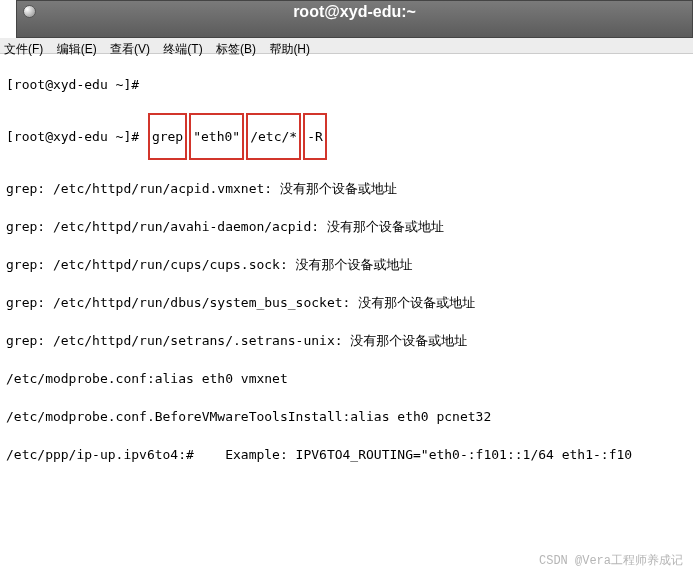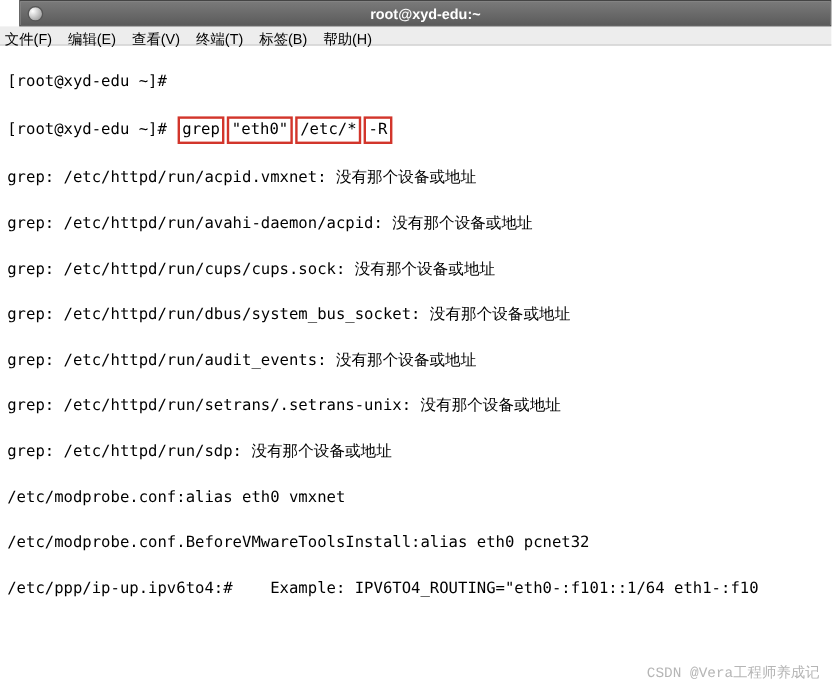--- a/index.html
+++ b/index.html
@@ -9,25 +9,25 @@
     font-family: "DejaVu Sans Mono", "Liberation Mono", monospace;
     font-size: 13px;
     background: #fff;
     width: 693px;
     height: 575px;
     overflow: hidden;
   }
   .titlebar {
     background: linear-gradient(#7a7a7a, #5b5b5b);
     color: #fff;
-    height: 22px;
+    height: 38px;
     line-height: 22px;
     text-align: center;
     font-family: sans-serif;
-    font-size: 12px;
+    font-size: 16px;
     font-weight: bold;
     border: 1px solid #444;
     position: relative;
     margin-left: 16px;
   }
   .titlebar .dot {
     position: absolute;
     left: 6px;
     top: 4px;
     width: 13px;
@@ -51,21 +51,21 @@
   .terminal {
     padding: 2px 6px;
     white-space: pre;
     line-height: 19px;
     color: #000;
     position: relative;
   }
   .redbox {
     border: 2px solid #d2352b;
     display: inline-block;
-    padding: 0 2px;
+    padding: 12px 2px;
     margin: 0 1px;
     text-align: center;
   }
   .watermark {
     position: absolute;
     right: 10px;
     bottom: 6px;
     color: rgba(120,120,120,0.55);
     font-family: Liberation Mono, monospace;
     font-size: 12px;
@@ -89,23 +89,21 @@
   <span>帮助(H)</span>
 </div>
 
 <div class="terminal">
 <div><span>[root@xyd-edu ~]#</span></div>
 <div><span>[root@xyd-edu ~]#</span> <span class="redbox">grep</span><span class="redbox">"eth0"</span><span class="redbox">/etc/*</span><span class="redbox">-R</span></div>
 <div>grep: /etc/httpd/run/acpid.vmxnet: 没有那个设备或地址</div>
 <div>grep: /etc/httpd/run/avahi-daemon/acpid: 没有那个设备或地址</div>
 <div>grep: /etc/httpd/run/cups/cups.sock: 没有那个设备或地址</div>
 <div>grep: /etc/httpd/run/dbus/system_bus_socket: 没有那个设备或地址</div>
-<div>grep: /etc/httpd/run/audit_events: 没有那个设备或地址</div>
 <div>grep: /etc/httpd/run/setrans/.setrans-unix: 没有那个设备或地址</div>
-<div>grep: /etc/httpd/run/sdp: 没有那个设备或地址</div>
 <div>/etc/modprobe.conf:alias eth0 vmxnet</div>
 <div>/etc/modprobe.conf.BeforeVMwareToolsInstall:alias eth0 pcnet32</div>
 <div>/etc/ppp/ip-up.ipv6to4:#    Example: IPV6TO4_ROUTING="eth0-:f101::1/64 eth1-:f10</div>
 
 
 
 
 
 
 

